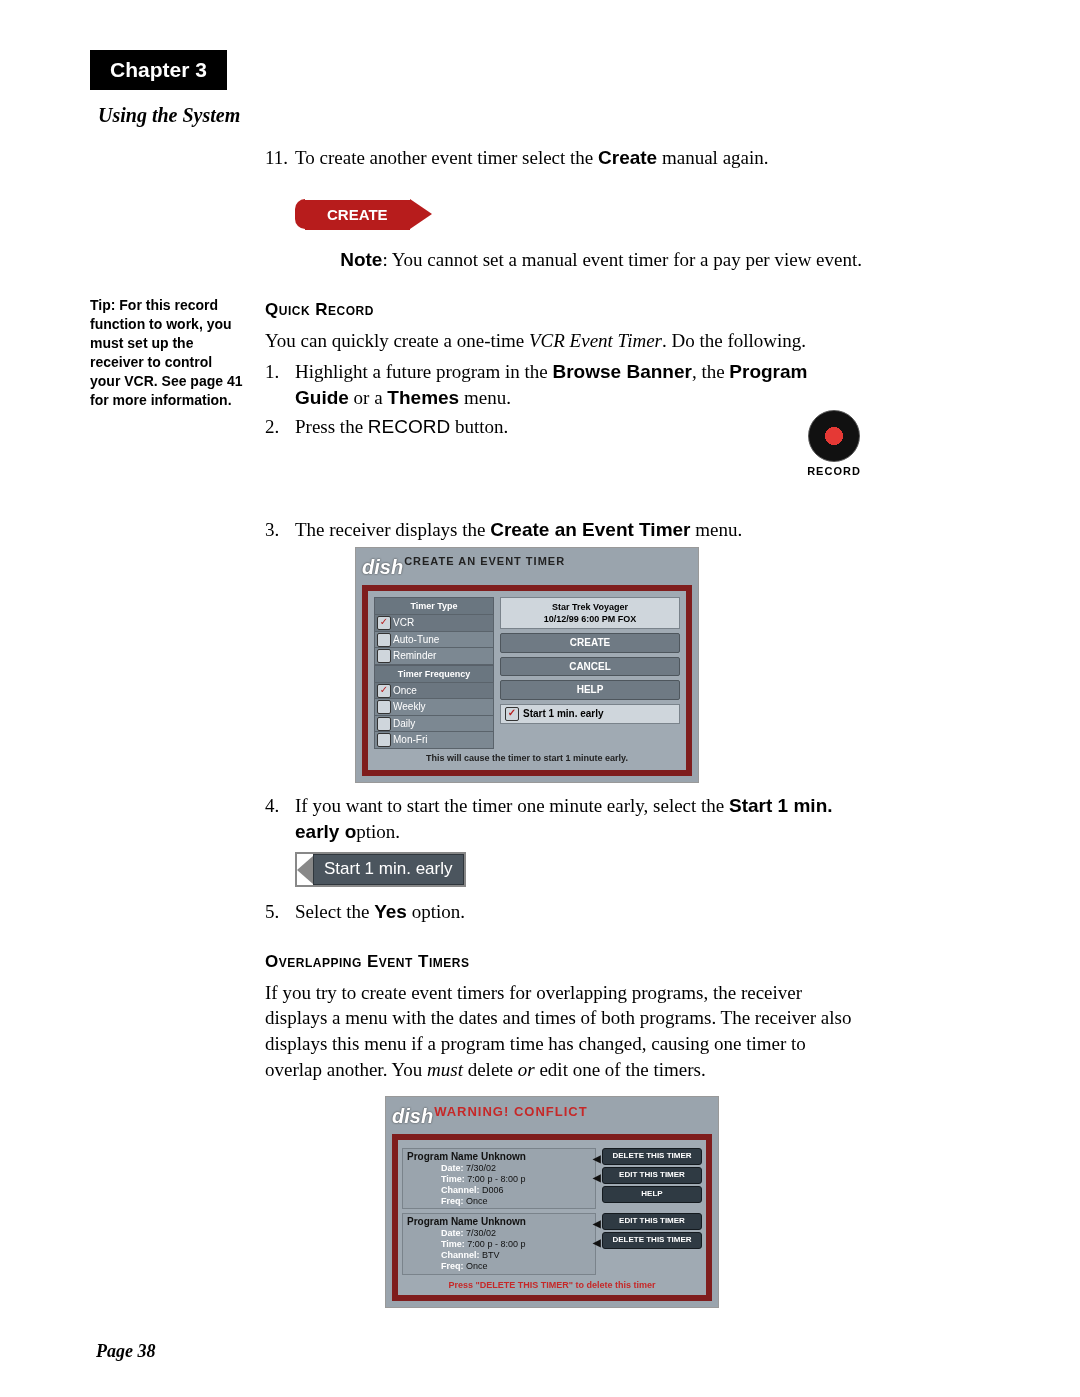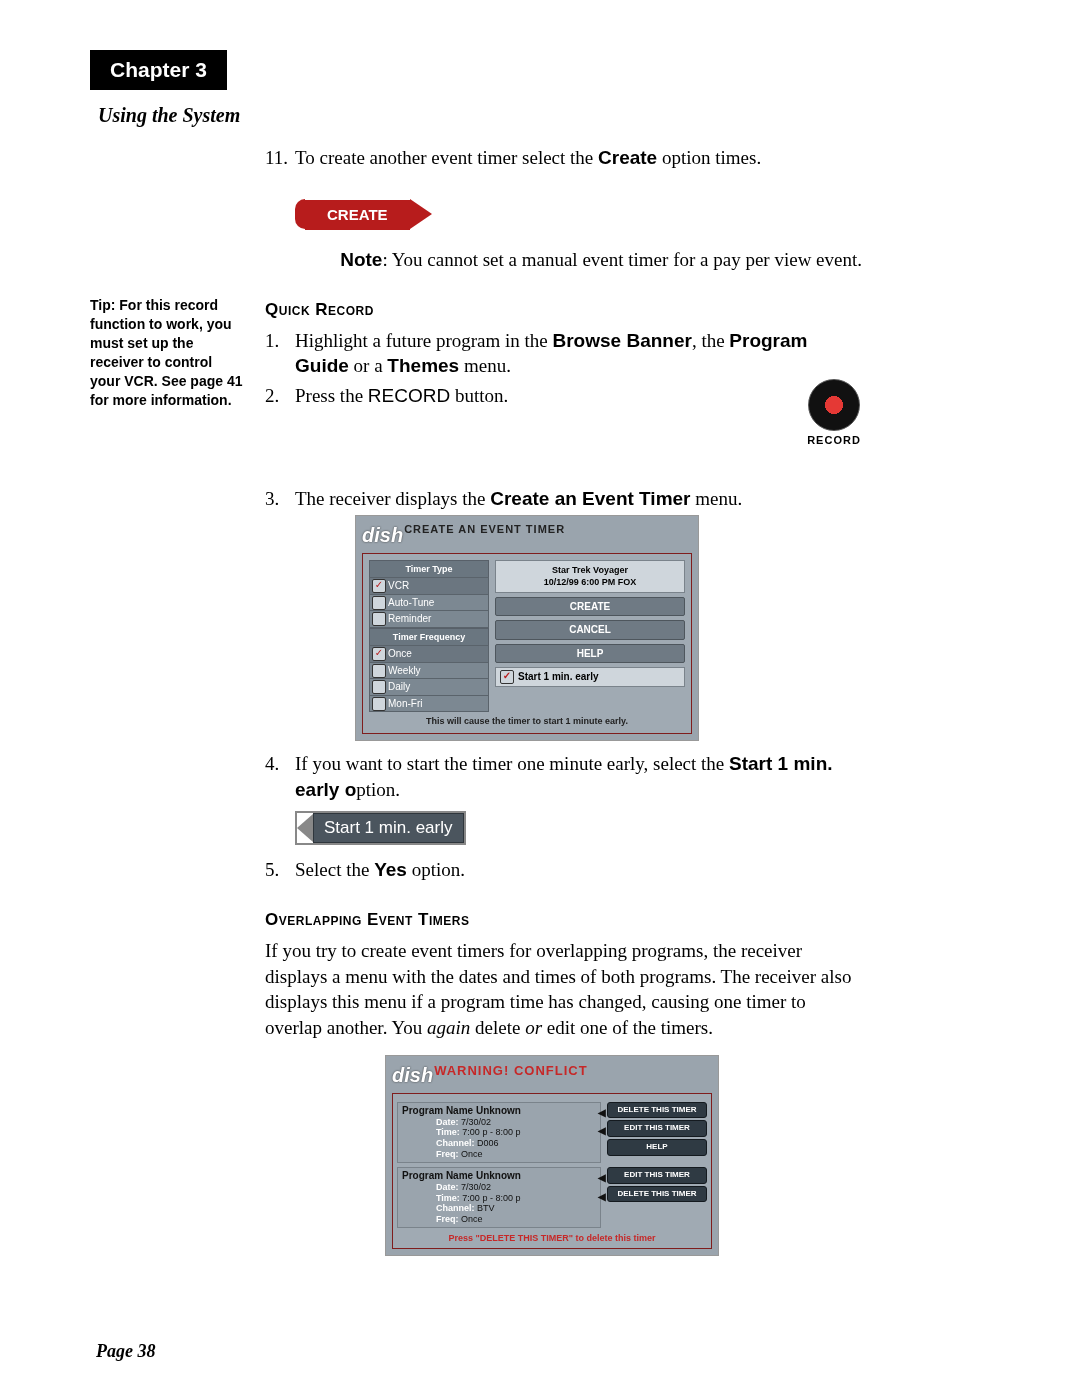--- a/index.html
+++ b/index.html
@@ -124,21 +124,21 @@
   .screenshot {
     margin: 4px 0 10px 90px;
     border:1px solid #999;
     background:#9aa4ad;
     font-family: Arial, sans-serif;
   }
   .ss1 { width:330px; padding:6px; }
   .ss-titlebar { display:flex; align-items:flex-start; gap:1px; margin-bottom:4px;}
   .dish-logo { font-weight:bold; font-style:italic; font-size:20px; color:#fff; text-shadow:0 0 2px #333; }
   .ss-title { font-size:11px; font-weight:bold; color:#222; letter-spacing:1px; }
-  .ss-body { background:#a0aab3; border:1px solid #7f1d1d; padding:6px; position:relative; }
+  .ss-body { background:#a0aab3; border:6px solid #7f1d1d; padding:6px; position:relative; }
   .ss-cols { display:flex; gap:6px; font-size:10px; }
   .ss-left { width:120px; }
   .ss-group-title { background:#6a7680; color:#fff; font-size:9px; font-weight:bold; padding:2px 4px; text-align:center; border:1px solid #586069;}
   .ss-item { background:#7c8892; color:#fff; font-size:10px; padding:1px 4px 1px 18px; border:1px solid #5a636b; margin-top:-1px; position:relative;}
   .ss-item.sel { background:#6b7680; }
   .ss-check { position:absolute; left:2px; top:1px; width:12px;height:12px; border:1px solid #333; background:#cfd6dc; border-radius:2px; font-size:10px; line-height:10px; text-align:center; color:#b71c1c;}
   .ss-right { flex:1; }
   .ss-info { background:#cfd6dc; color:#000; font-size:9px; font-weight:bold; text-align:center; padding:3px 2px; border:1px solid #7a838b;}
   .ss-btn { background:#6f7a84; color:#fff; font-size:10px; font-weight:bold; text-align:center; padding:2px 4px; border:1px solid #4e565d; margin-top:4px; border-radius:2px;}
   .ss-start { display:flex; align-items:center; gap:4px; margin-top:4px; background:#cfd6dc; padding:2px 4px; border:1px solid #7a838b; font-size:10px; font-weight:bold;}
@@ -190,34 +190,37 @@
   <div class="subtitle">Using the System</div>
 
   <div class="content-row">
     <div class="sidebar">Tip: For this record function to work, you must set up the receiver to control your VCR. See page 41 for more information.</div>
 
     <div class="main">
 
       <div class="step-row">
         <div class="step-num">11.</div>
         <div class="step-body">
-          <span>To create another event timer select the </span><span class="serif-bold sf" style="font-family:Arial;font-weight:bold">Create</span><span> option times.</span>
+          <span>To create another event timer select the </span><span class="serif-bold sf" style="font-family:Arial;font-weight:bold">Create</span><span> manual again.</span>
         </div>
       </div>
 
       <div class="create-pill">
         <span class="head"></span><span class="body">CREATE</span><span class="tail"></span>
       </div>
 
       <div class="note-line">
         <span class="sf" style="font-weight:bold">Note</span><span>: You cannot set a manual event timer for a pay per view event.</span>
       </div>
 
       <div class="section-heading">Quick Record</div>
 
+      <div class="indent-block" style="margin-left:0">
+        <span>You can quickly create a one-time </span><span class="italic">VCR Event Timer</span><span>. Do the following.</span>
+      </div>
 
       <div class="step-row" style="margin-top:6px">
         <div class="step-num">1.</div>
         <div class="step-body">
           <span>Highlight a future program in the </span><span class="sf" style="font-weight:bold">Browse Banner</span><span>, the </span><span class="sf" style="font-weight:bold">Program Guide</span><span> or a </span><span class="sf" style="font-weight:bold">Themes</span><span> menu.</span>
         </div>
       </div>
 
       <div class="step-row">
         <div class="step-num">2.</div>
@@ -290,21 +293,21 @@
 
       <div class="step-row">
         <div class="step-num">5.</div>
         <div class="step-body">
           <span>Select the </span><span class="sf" style="font-weight:bold">Yes</span><span> option.</span>
         </div>
       </div>
 
       <div class="section-heading">Overlapping Event Timers</div>
       <div>
-        <span>If you try to create event timers for overlapping programs, the receiver displays a menu with the dates and times of both programs. The receiver also displays this menu if a program time has changed, causing one timer to overlap another. You </span><span class="italic">again</span><span> delete </span><span class="italic">or</span><span> edit one of the timers.</span>
+        <span>If you try to create event timers for overlapping programs, the receiver displays a menu with the dates and times of both programs. The receiver also displays this menu if a program time has changed, causing one timer to overlap another. You </span><span class="italic">must</span><span> delete </span><span class="italic">or</span><span> edit one of the timers.</span>
       </div>
 
       
       <div class="screenshot ss2" style="margin-top:14px">
         <div class="ss-titlebar">
           <span class="dish-logo">dish</span>
           <span class="ss-warn">WARNING! CONFLICT</span>
         </div>
         <div class="ss-body" style="padding:4px">
           <div class="conflict-row">

